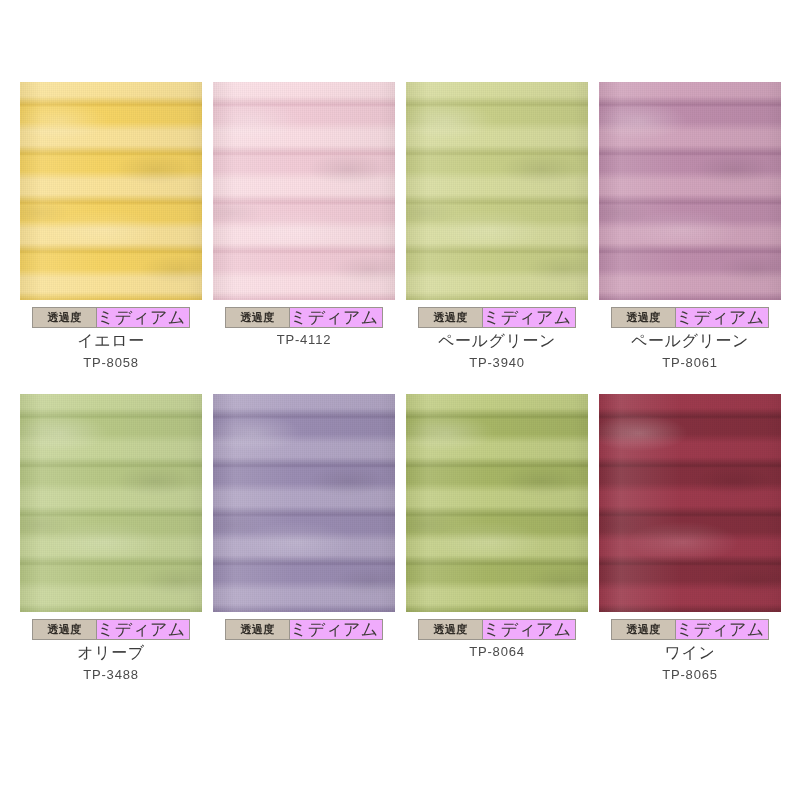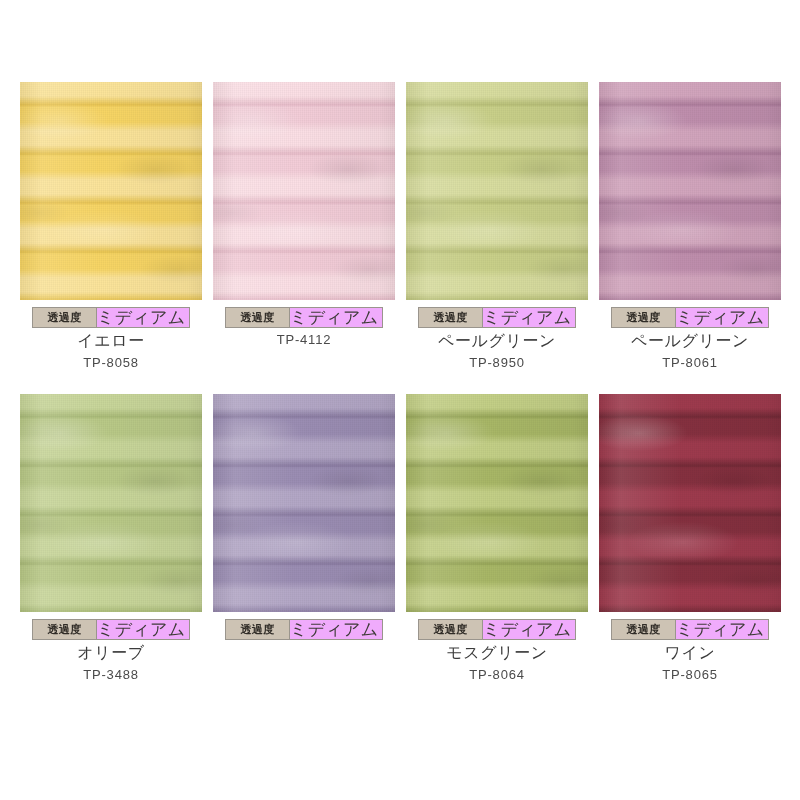--- a/index.html
+++ b/index.html
@@ -170,21 +170,21 @@
           <div class="mottle"></div>
           <div class="weave"></div>
           <div class="sheen"></div>
         </div>
         <div class="badge">
           <div class="badge-key">透過度</div>
           <div class="badge-val">ミディアム</div>
         </div>
         <div class="caption">
           <div class="color-name">ペールグリーン</div>
-          <div class="color-code">TP-8950</div>
+          <div class="color-code">TP-3940</div>
         </div>
       </div>
       <div class="swatch-card">
         <div class="fabric">
           <div class="base" style="background: rgb(210, 165, 189);"></div>
           <div class="pleats" style="background: repeating-linear-gradient(rgb(210, 165, 189) 0px, rgb(210, 165, 189) 14px, rgb(174, 125, 157) 23px, rgb(191, 142, 173) 25px, rgb(191, 142, 173) 40px, rgb(210, 165, 189) 49px);"></div>
           <div class="mottle"></div>
           <div class="weave"></div>
           <div class="sheen"></div>
         </div>
@@ -233,21 +233,20 @@
           <div class="pleats" style="background: repeating-linear-gradient(rgb(195, 207, 134) 0px, rgb(195, 207, 134) 14px, rgb(151, 166, 88) 23px, rgb(168, 183, 102) 25px, rgb(168, 183, 102) 40px, rgb(195, 207, 134) 49px);"></div>
           <div class="mottle"></div>
           <div class="weave"></div>
           <div class="sheen"></div>
         </div>
         <div class="badge">
           <div class="badge-key">透過度</div>
           <div class="badge-val">ミディアム</div>
         </div>
         <div class="caption">
-          <div class="color-name">モスグリーン</div>
           <div class="color-code">TP-8064</div>
         </div>
       </div>
       <div class="swatch-card">
         <div class="fabric">
           <div class="base" style="background: rgb(158, 58, 77);"></div>
           <div class="pleats" style="background: repeating-linear-gradient(rgb(158, 58, 77) 0px, rgb(158, 58, 77) 14px, rgb(116, 42, 55) 23px, rgb(133, 48, 63) 25px, rgb(133, 48, 63) 40px, rgb(158, 58, 77) 49px);"></div>
           <div class="mottle"></div>
           <div class="weave"></div>
           <div class="sheen"></div>

